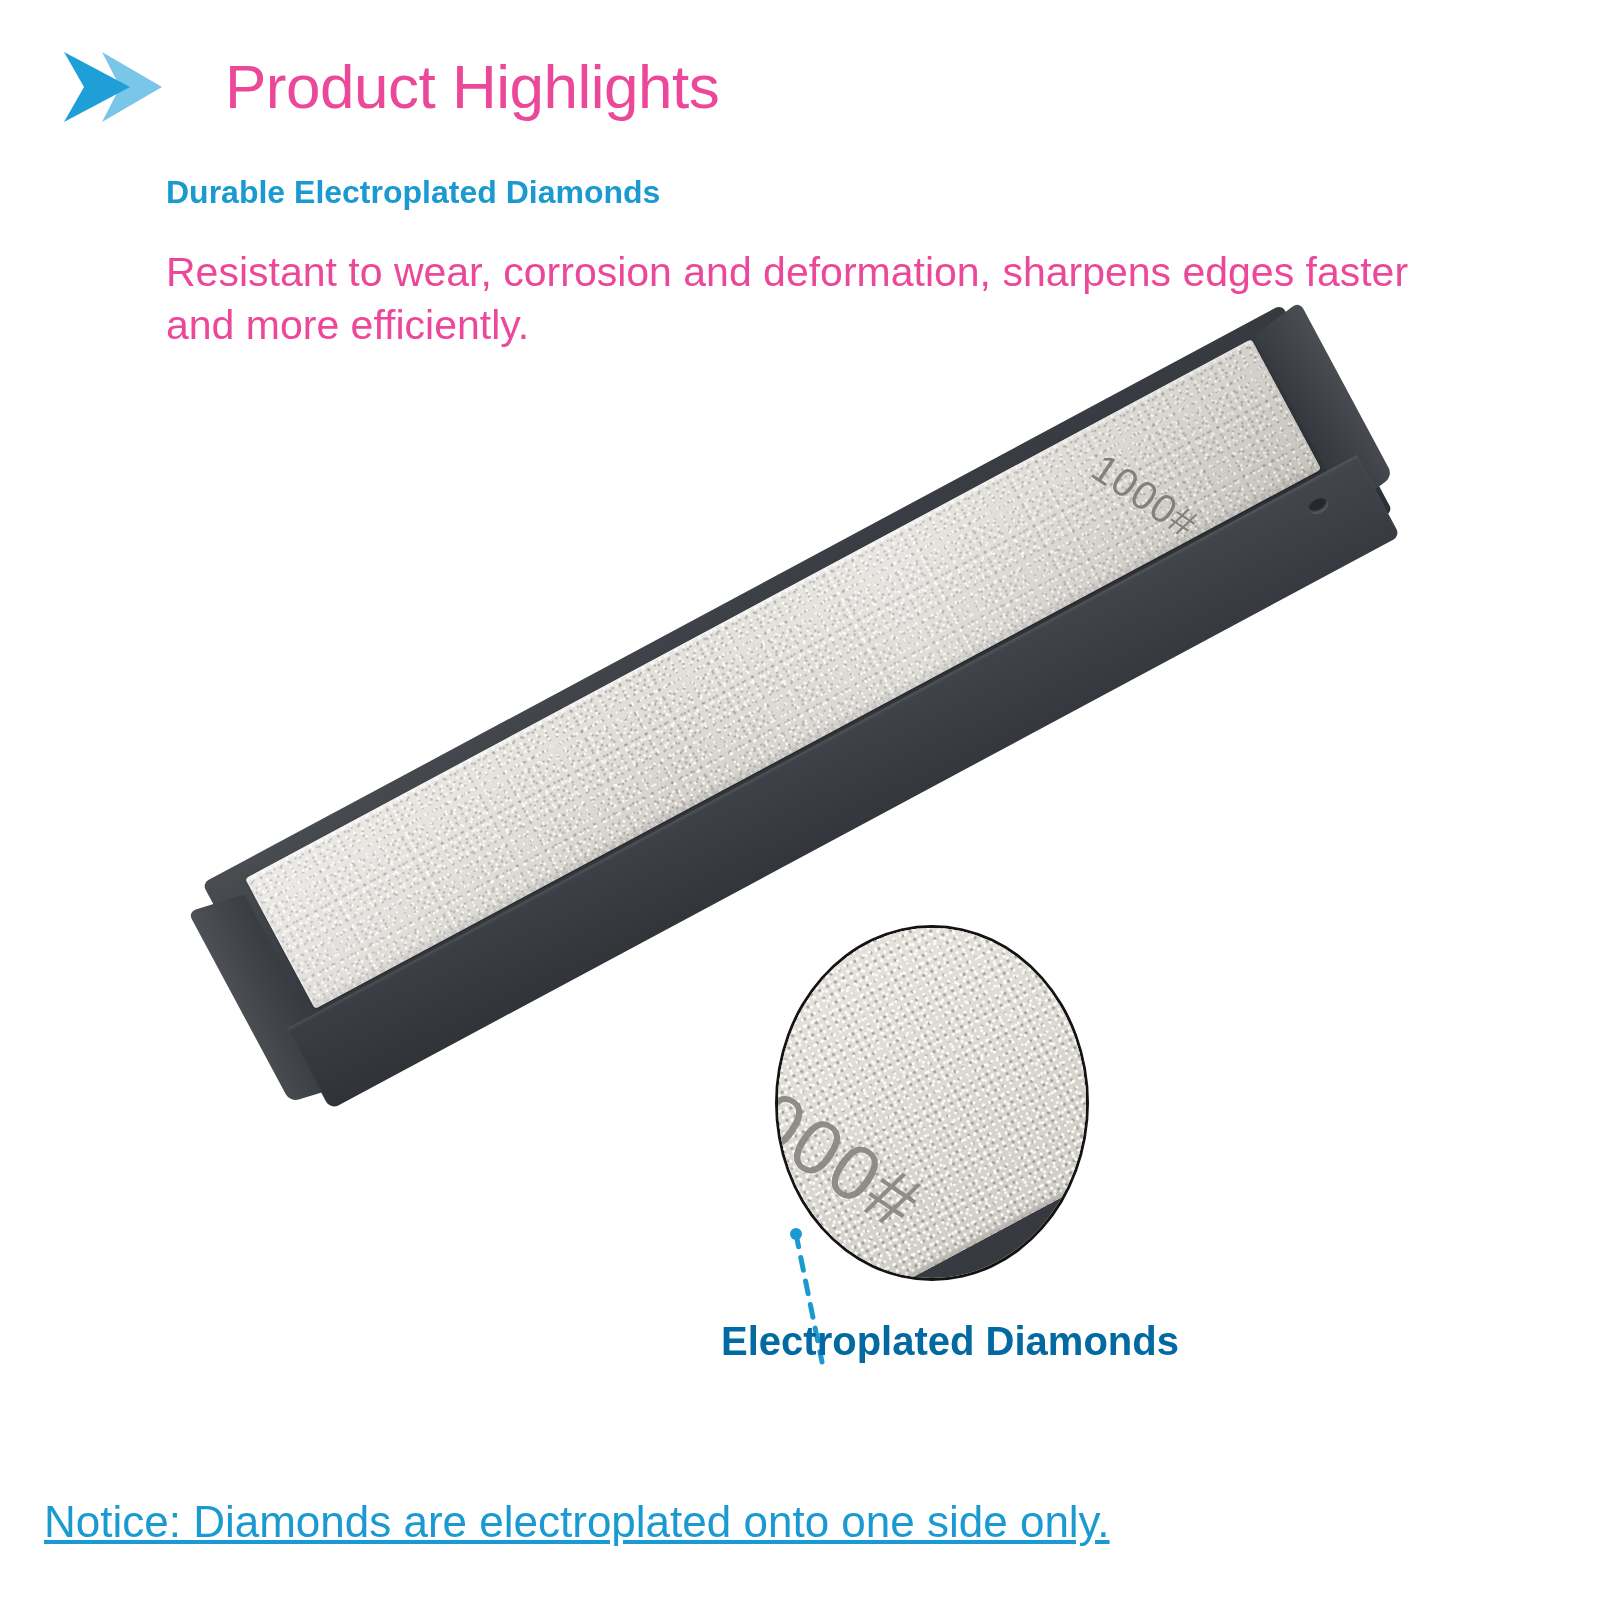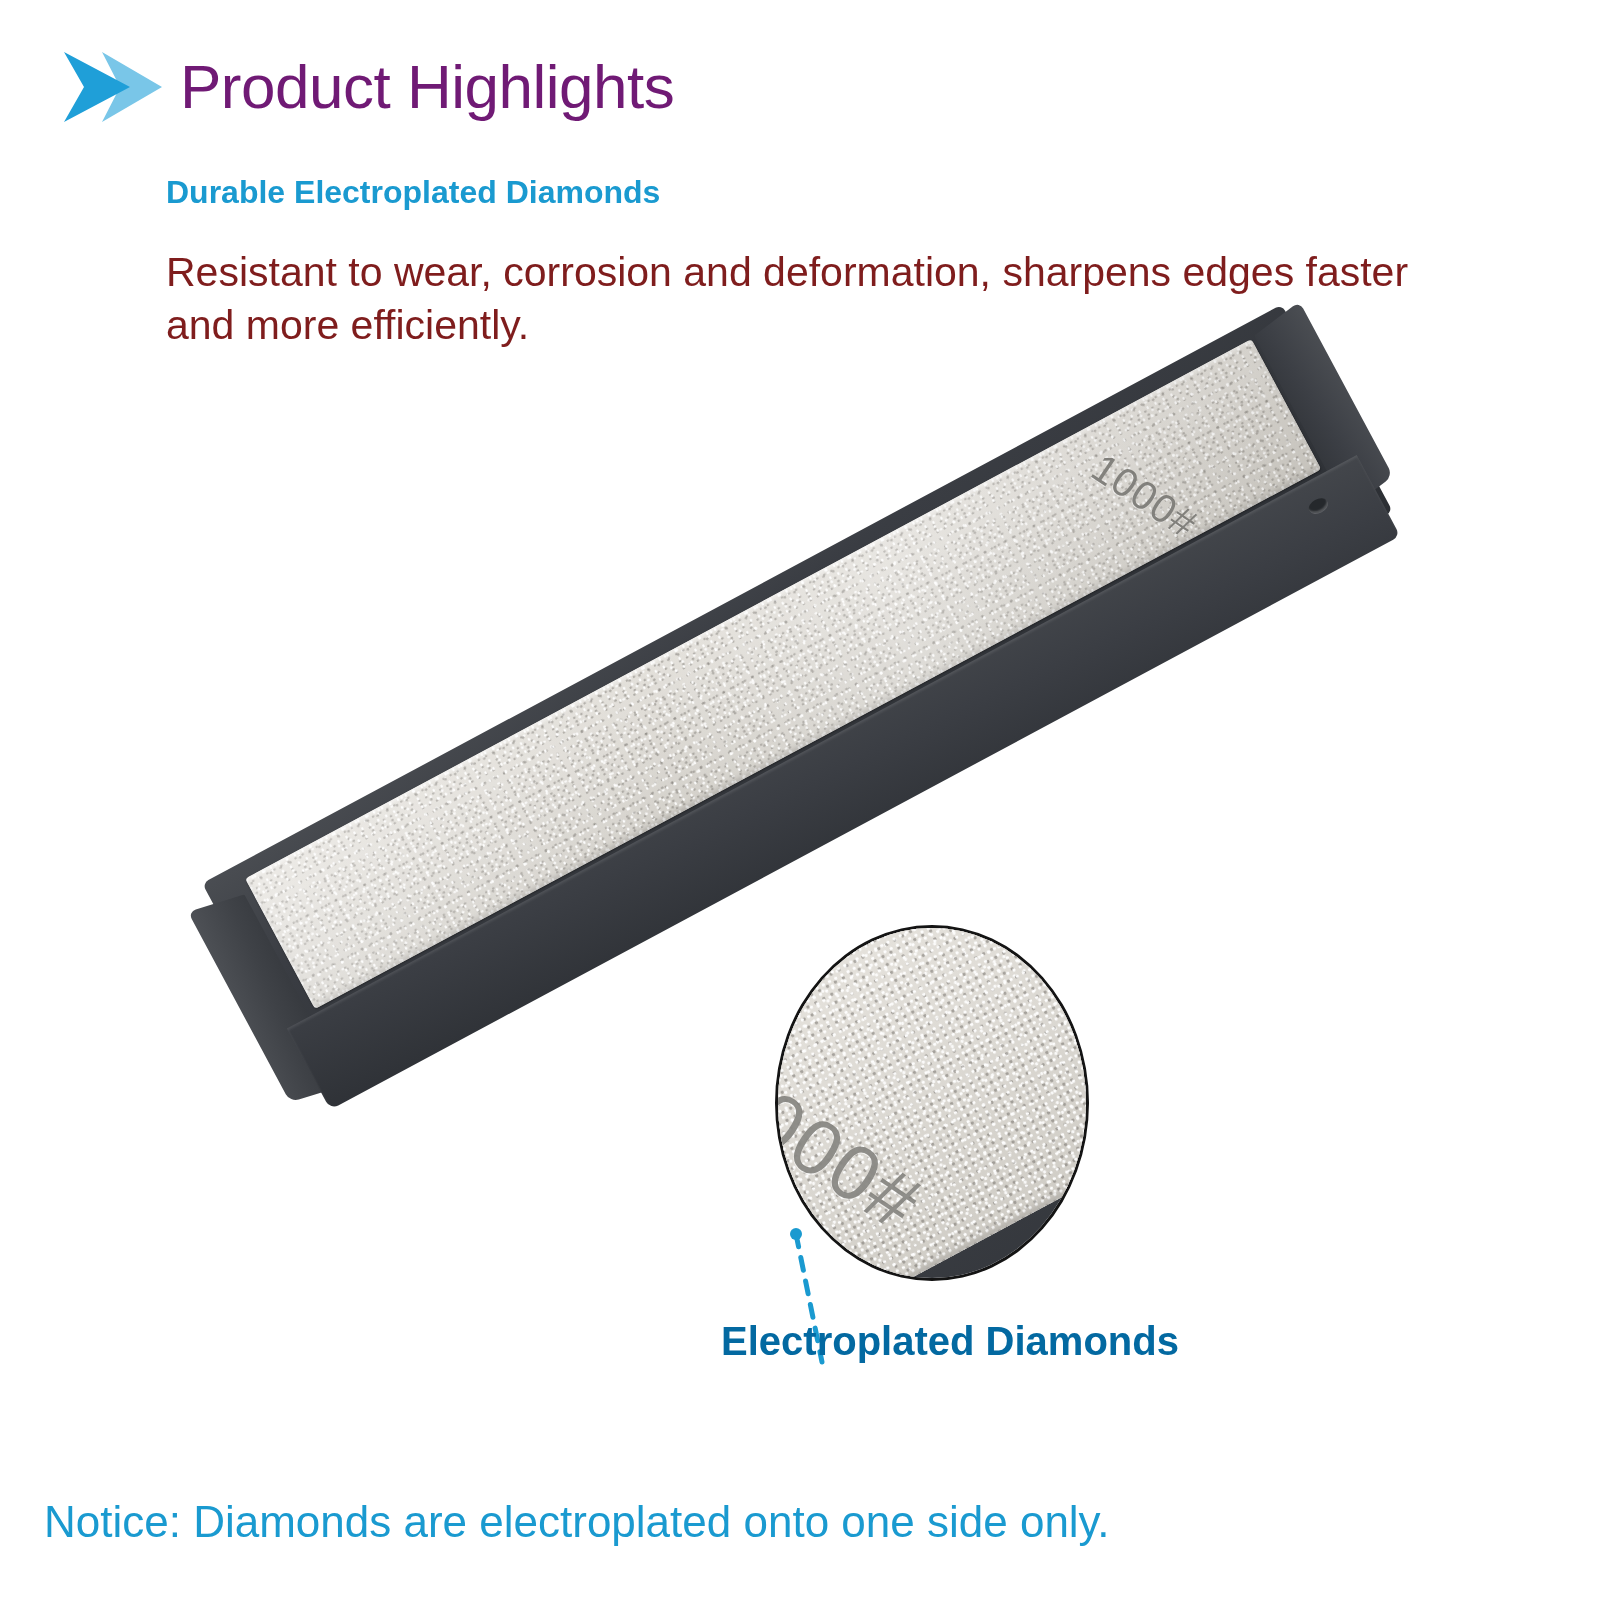--- a/index.html
+++ b/index.html
@@ -22,58 +22,60 @@
     left: 58px;
     top: 46px;
     display: flex;
     align-items: center;
     gap: 14px;
   }
   #arrow-logo { width: 108px; height: 82px; display: block; flex: none; }
   #page-title {
     font-size: 62px;
     line-height: 1;
-    color: #701a75;
+    color: #ec4899;
     font-weight: 400;
     letter-spacing: -0.5px;
     white-space: nowrap;
+    margin-left: 45px;
   }
 
   
   #subheading {
     position: absolute;
     left: 166px;
     top: 176px;
     font-size: 32px;
     line-height: 1;
     font-weight: bold;
     color: #1a9ad0;
     white-space: nowrap;
   }
   #body-copy {
     position: absolute;
     left: 166px;
     top: 246px;
     width: 1260px;
     font-size: 41px;
     line-height: 1.3;
-    color: #7f1d1d;
+    color: #ec4899;
     font-weight: 400;
   }
 
   
   #notice-text {
     position: absolute;
     left: 44px;
     top: 1500px;
     font-size: 44px;
     line-height: 1;
     color: #1a9ad0;
     font-weight: 400;
     white-space: nowrap;
+    text-decoration: underline;
   }
 
   
   #product-photo {
     position: absolute;
     left: 0;
     top: 380px;
     width: 1600px;
     height: 980px;
   }

